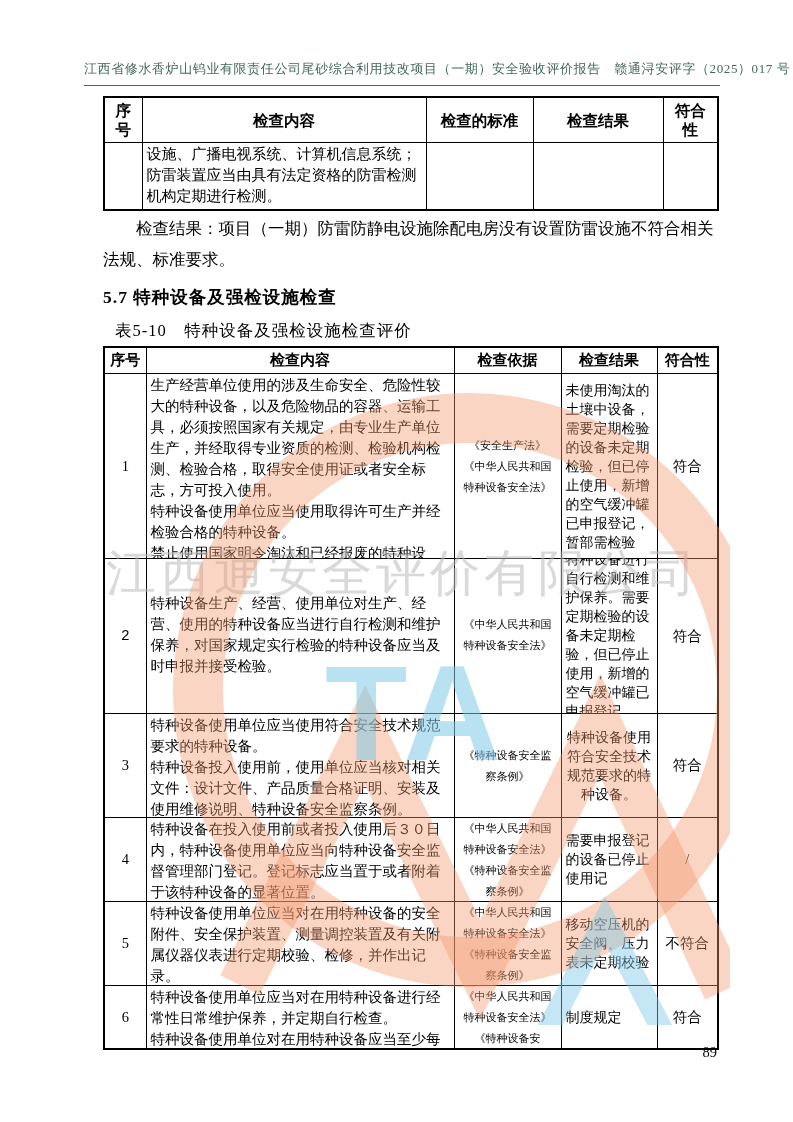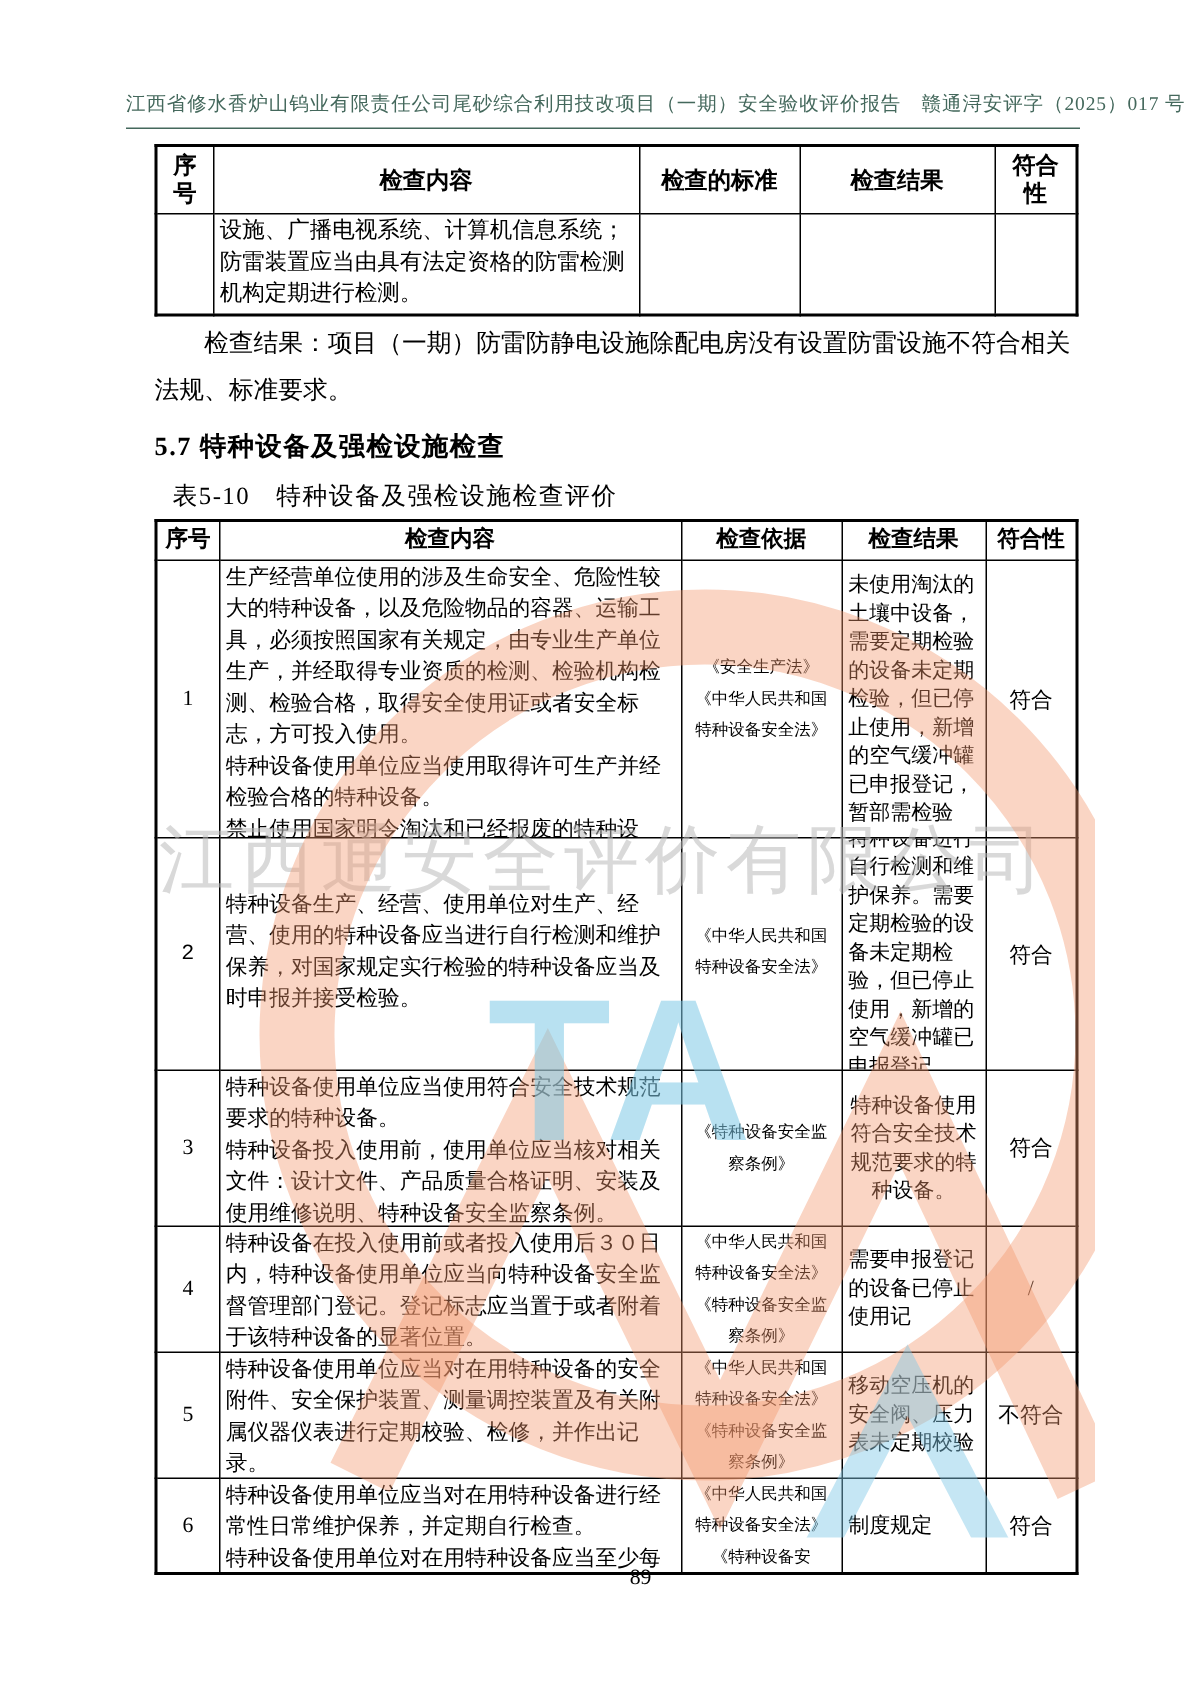--- a/index.html
+++ b/index.html
@@ -53,21 +53,21 @@
   #table2 .result{font-size:14px;line-height:19px;word-break:break-all;}
   #table2 .conf{font-size:14.5px;}
   .r1 .cell{height:184px;}
   .r2 .cell{height:154px;font-family:Liberation Mono, monospace;}
   .r3 .cell{height:103px;}
   .r4 .cell{height:83px;}
   .r5 .cell{height:83px;}
   .r6 .cell{height:62px;}
   
   .page-number{
-    position:absolute;left:120px;top:1044px;width:614px;text-align:center;
+    position:absolute;left:103px;top:1044px;width:614px;text-align:right;
     font-size:14.5px;
   }
   
   .watermark{position:absolute;inset:0;pointer-events:none;z-index:5;}
   .wm-company{
     position:absolute;left:106px;top:540px;
     font-family:"Liberation Sans", sans-serif;
     font-size:50px;letter-spacing:4px;white-space:nowrap;
     color:rgba(186,186,186,0.55);
   }

